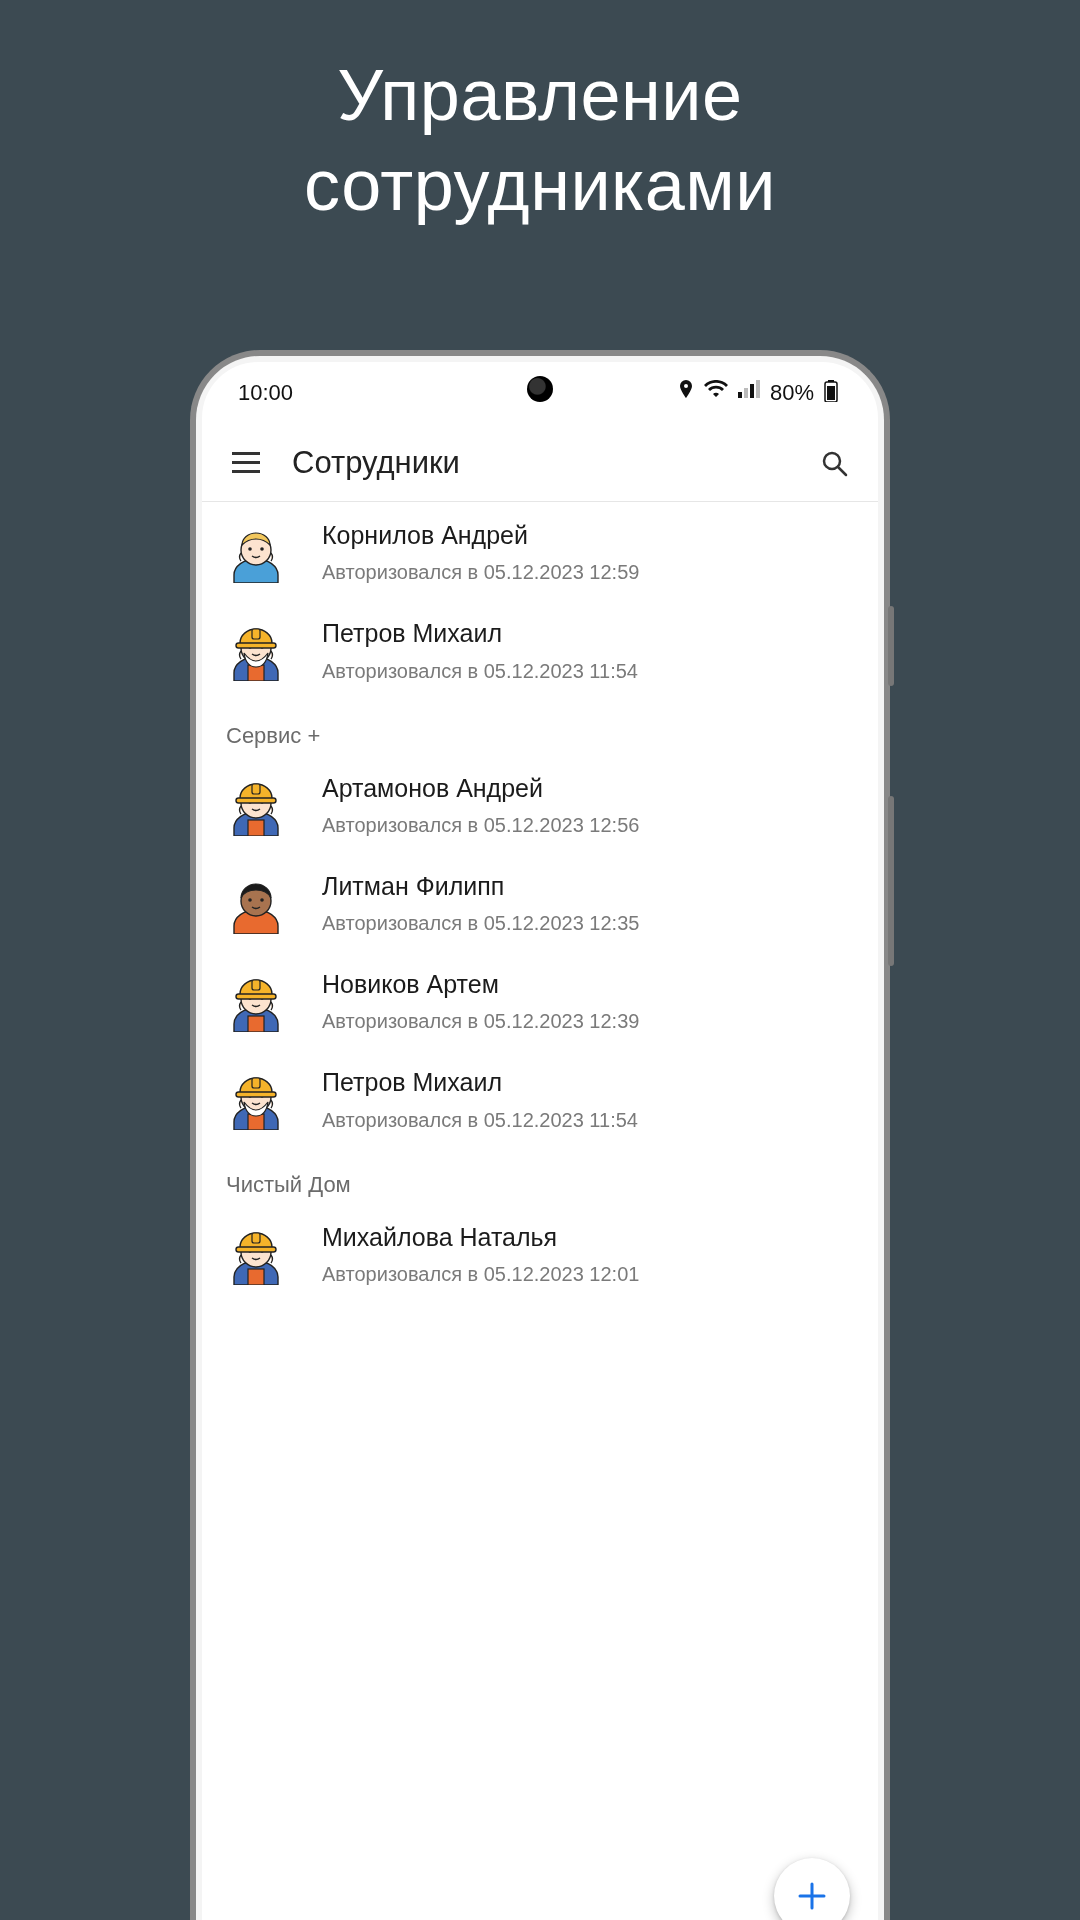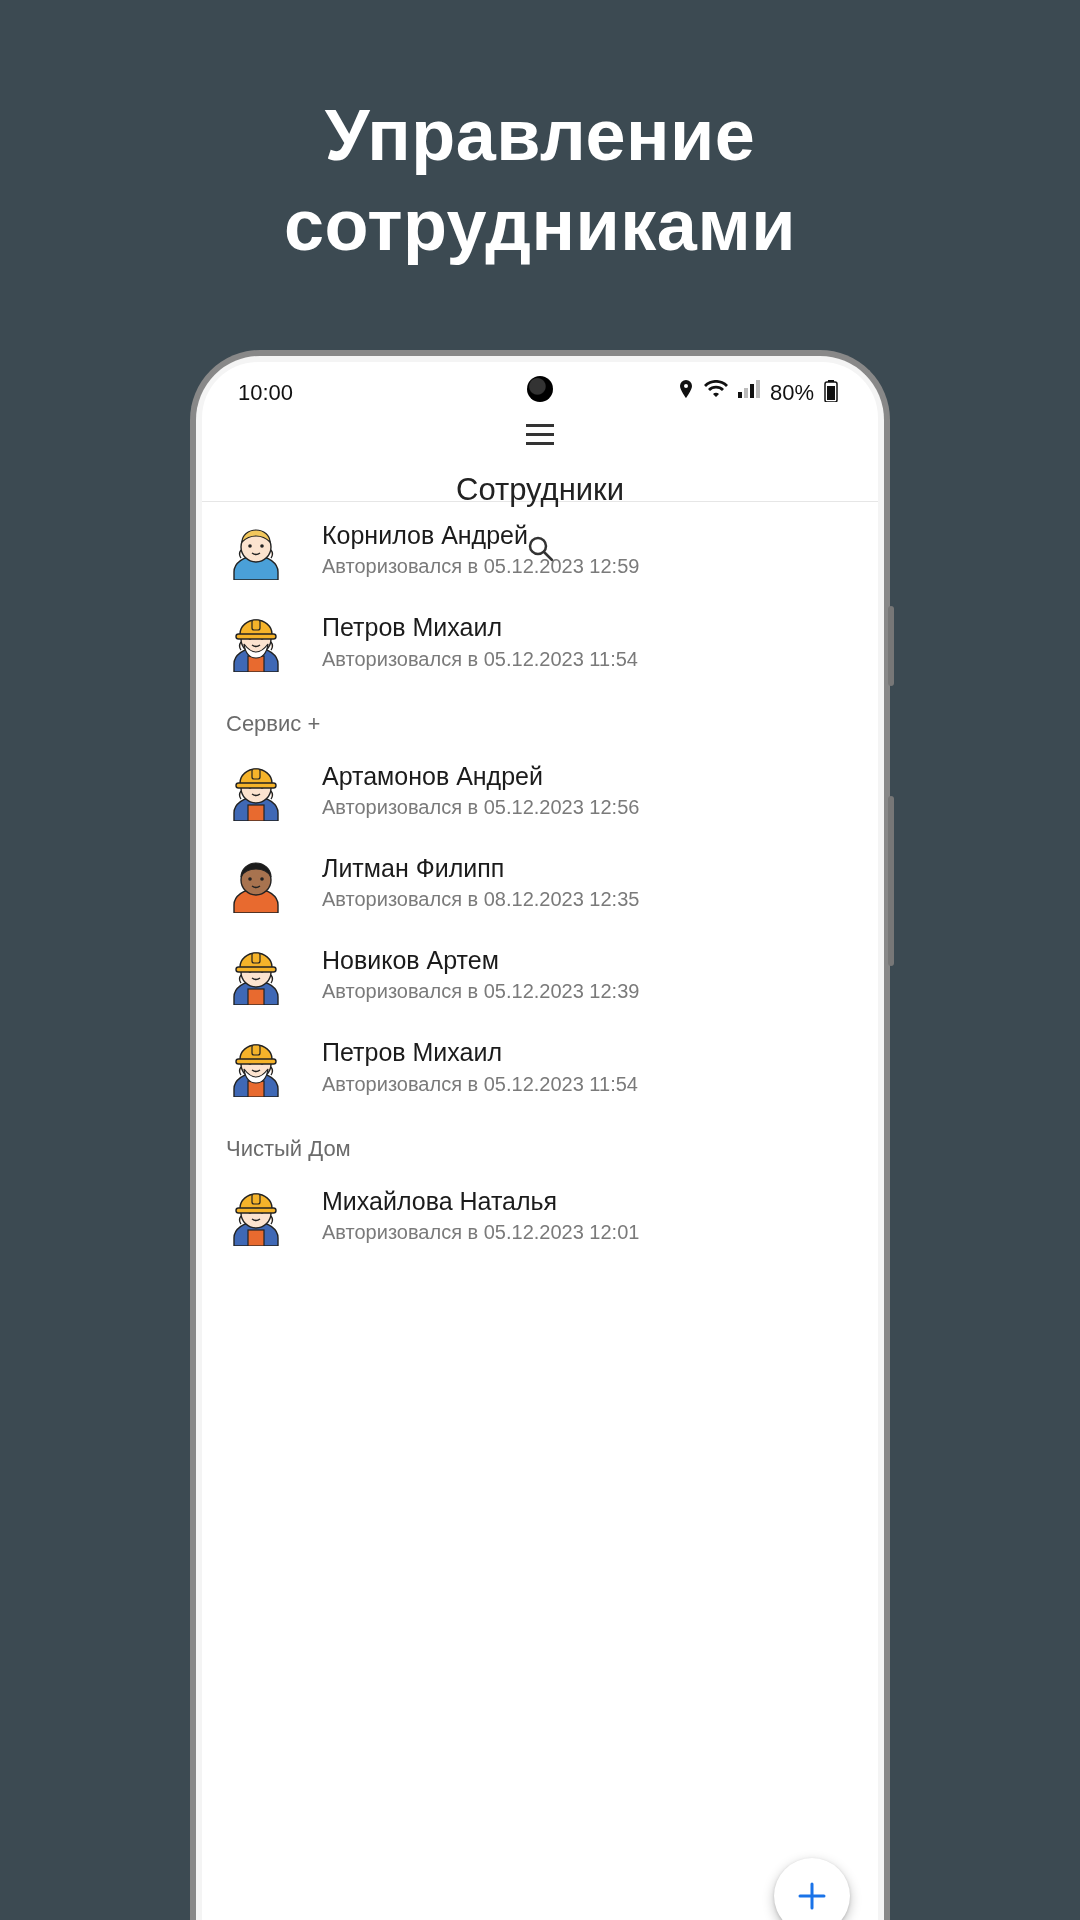--- a/index.html
+++ b/index.html
@@ -7,23 +7,23 @@
   body {
     background: #3c4a52;
     font-family: -apple-system, "Helvetica Neue", Arial, sans-serif;
     overflow: hidden;
     position: relative;
   }
   .promo-title {
     color: #fff;
     text-align: center;
     font-size: 72px;
-    font-weight: 700;
+    font-weight: 400;
     line-height: 1.25;
-    padding-top: 90px;
+    padding-top: 50px;
     letter-spacing: 0.5px;
   }
   .phone-frame {
     position: absolute;
     left: 50%;
     transform: translateX(-50%);
     top: 350px;
     width: 700px;
     height: 1600px;
     background: #f4f4f4;
@@ -73,21 +73,20 @@
   .status-right { display: flex; align-items: flex-start; gap: 10px; }
   .status-right svg { display: block; }
 
   .app-bar {
     height: 78px;
     display: flex;
     align-items: center;
     padding: 0 24px;
     border-bottom: 1px solid #e6e6e6;
     gap: 26px;
-    flex-direction: column;
   }
   .app-title {
     font-size: 31px;
     font-weight: 500;
     color: #222;
     flex: 1;
   }
   .icon-btn { width: 40px; height: 40px; display: flex; align-items: center; justify-content: center; cursor: pointer; }
 
   .content { padding: 0 0 0 0; }
@@ -111,21 +110,21 @@
   .row-text { flex: 1; min-width: 0; }
   .row-name {
     font-size: 25px;
     color: #1b1b1b;
     line-height: 1.25;
   }
   .row-sub {
     font-size: 20px;
     color: #7a7a7a;
     line-height: 1.35;
-    margin-top: 2px;
+    margin-top: 8px;
   }
 
   .fab {
     position: absolute;
     right: 28px;
     bottom: 16px;
     width: 76px;
     height: 76px;
     border-radius: 50%;
     background: #fff;
@@ -276,21 +275,21 @@
             <div class="row-name">Артамонов Андрей</div>
             <div class="row-sub">Авторизовался в 05.12.2023 12:56</div>
           </div>
         </div>
         <div class="row">
           <svg class="avatar" viewBox="0 0 60 60">
             <use href="#av-dark-worker-nohat"></use>
           </svg>
           <div class="row-text">
             <div class="row-name">Литман Филипп</div>
-            <div class="row-sub">Авторизовался в 08.12.2023 12:35</div>
+            <div class="row-sub">Авторизовался в 05.12.2023 12:35</div>
           </div>
         </div>
         <div class="row">
           <svg class="avatar" viewBox="0 0 60 60">
             <use href="#av-orange-worker"></use>
           </svg>
           <div class="row-text">
             <div class="row-name">Новиков Артем</div>
             <div class="row-sub">Авторизовался в 05.12.2023 12:39</div>
           </div>

